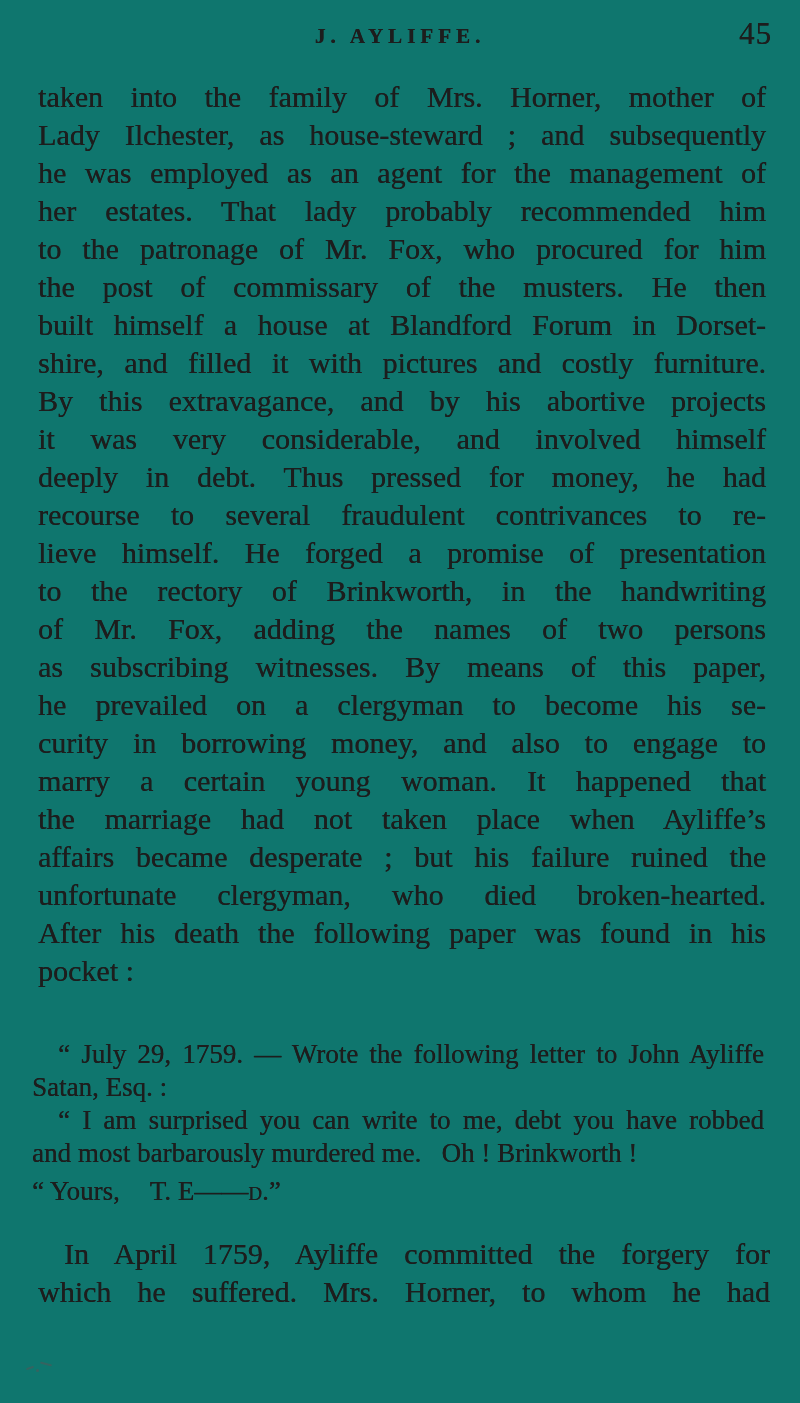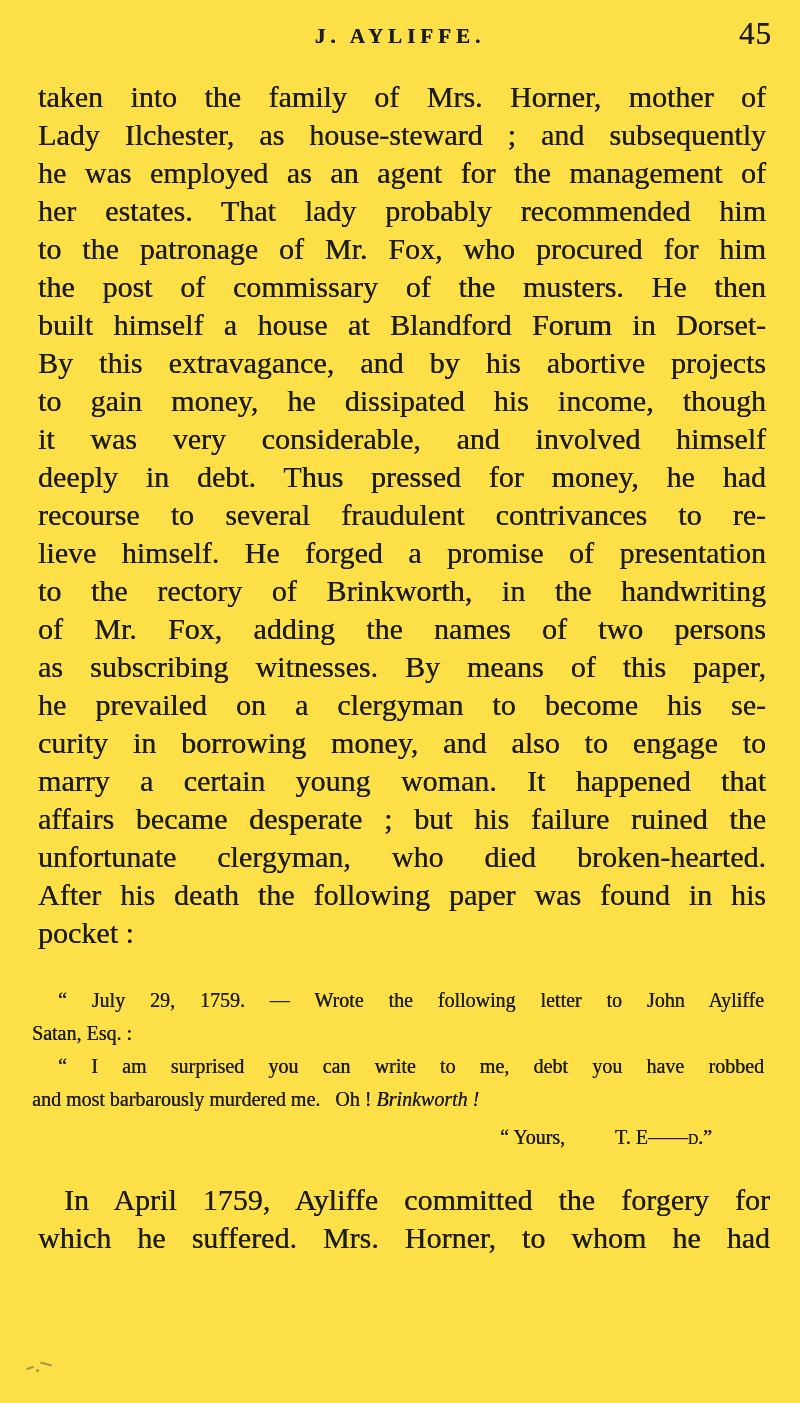--- a/index.html
+++ b/index.html
@@ -1,20 +1,20 @@
 <!DOCTYPE html>
 <html><head>
 <meta charset="utf-8">
 <style>
   html, body { margin: 0; padding: 0; background: #ffffff; }
   .page {
     position: relative;
     width: 800px;
     height: 1403px;
-    background: #fde047;
+    background: #0f766e;
     overflow: hidden;
     font-family: "Liberation Serif", "DejaVu Serif", serif;
     color: #1d1d1d;
     text-shadow: 0.3px 0 0 currentColor;
   }
   
   .running-head { position: relative; height: 58px; }
   .head-title {
     position: absolute; left: 0; right: 0; top: 24px;
     text-align: center;
@@ -27,33 +27,33 @@
   }
   
   .body-text {
     margin: 20px 34px 8px 38px;
     font-size: 30px; line-height: 38px;
   }
   .bline { text-align: justify; text-align-last: justify; }
   .bline.end { text-align-last: left; }
   
   .letter {
-    margin: 32px 36px 0 32px;
-    font-size: 20px; line-height: 33px;
+    margin: 48px 36px 0 32px;
+    font-size: 27px; line-height: 33px;
   }
   .lline.just { text-align: justify; text-align-last: justify; }
   .lline.indent { text-indent: 26px; }
   .salutation { margin: 5px 0 0 88px; }
   .pre { white-space: pre-wrap; }
   .sig-row {
-    display: flex; justify-content: flex-end;
-    gap: 50px; padding-right: 52px; margin-top: 5px;
+    display: flex; 
+    gap: 30px; padding-right: 52px; margin-top: 5px;
   }
   .sc { font-variant: small-caps; }
-  .ital { font-style: italic; }
+  .ital { }
   
   .closing {
     margin: 27px 30px 0 38px;
     font-size: 30px; line-height: 38px;
   }
   .closing .first { text-indent: 26px; }
   
   .smudge {
     position: absolute; left: 26px; top: 1360px;
     width: 34px; height: 12px; opacity: 0.55;
@@ -76,32 +76,33 @@
   </div>
 
   <div class="body-text">
     <div class="bline">taken into the family of Mrs. Horner, mother of</div>
     <div class="bline">Lady Ilchester, as house-steward ; and subsequently</div>
     <div class="bline">he was employed as an agent for the management of</div>
     <div class="bline">her estates.  That lady probably recommended him</div>
     <div class="bline">to the patronage of Mr. Fox, who procured for him</div>
     <div class="bline">the post of commissary of the musters.  He then</div>
     <div class="bline">built himself a house at Blandford Forum in Dorset-</div>
+    <div class="bline">shire, and filled it with pictures and costly furniture.</div>
     <div class="bline">By this extravagance, and by his abortive projects</div>
-    <div class="bline">to gain money, he dissipated his income, though</div>
     <div class="bline">it was very considerable, and involved himself</div>
     <div class="bline">deeply in debt.  Thus pressed for money, he had</div>
     <div class="bline">recourse to several fraudulent contrivances to re-</div>
     <div class="bline">lieve himself.  He forged a promise of presentation</div>
     <div class="bline">to the rectory of Brinkworth, in the handwriting</div>
     <div class="bline">of Mr. Fox, adding the names of two persons</div>
     <div class="bline">as subscribing witnesses.  By means of this paper,</div>
     <div class="bline">he prevailed on a clergyman to become his se-</div>
     <div class="bline">curity in borrowing money, and also to engage to</div>
     <div class="bline">marry a certain young woman.  It happened that</div>
+    <div class="bline">the marriage had not taken place when Ayliffe’s</div>
     <div class="bline">affairs became desperate ; but his failure ruined the</div>
     <div class="bline">unfortunate clergyman, who died broken-hearted.</div>
     <div class="bline">After his death the following paper was found in his</div>
     <div class="bline end">pocket :</div>
   </div>
 
   <div class="letter">
     <div class="lline just indent">“ July 29, 1759. — Wrote the following letter to John Ayliffe</div>
     <div class="lline">Satan, Esq. :</div>
     <div class="lline just indent">“ I am surprised you can write to me, debt you have robbed</div>

